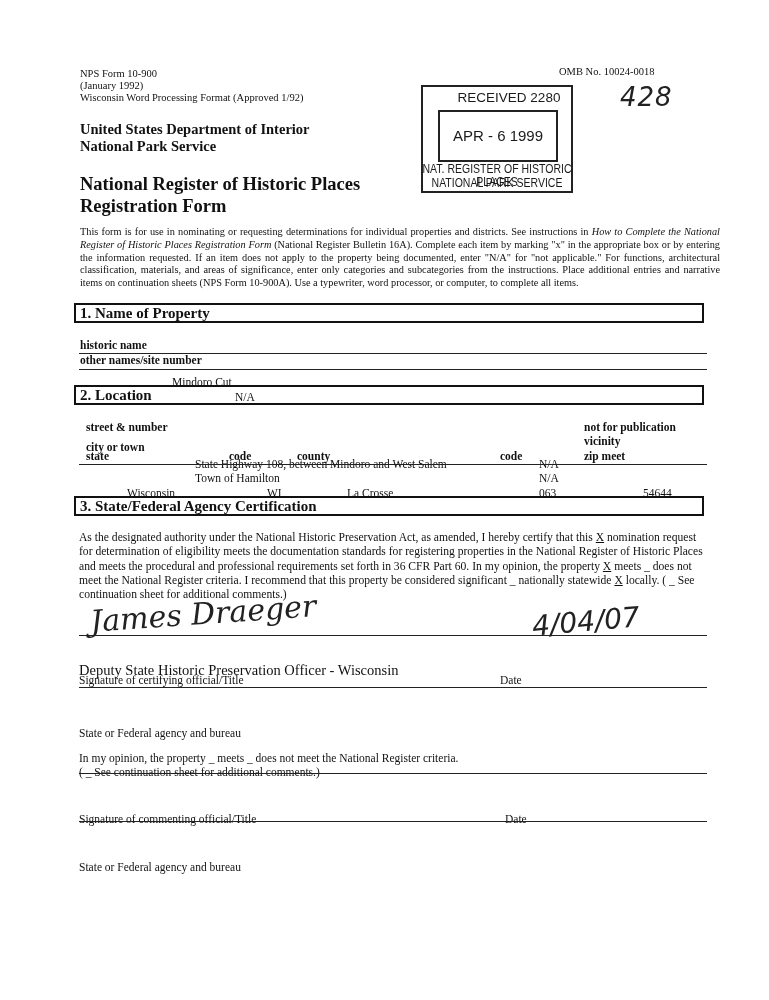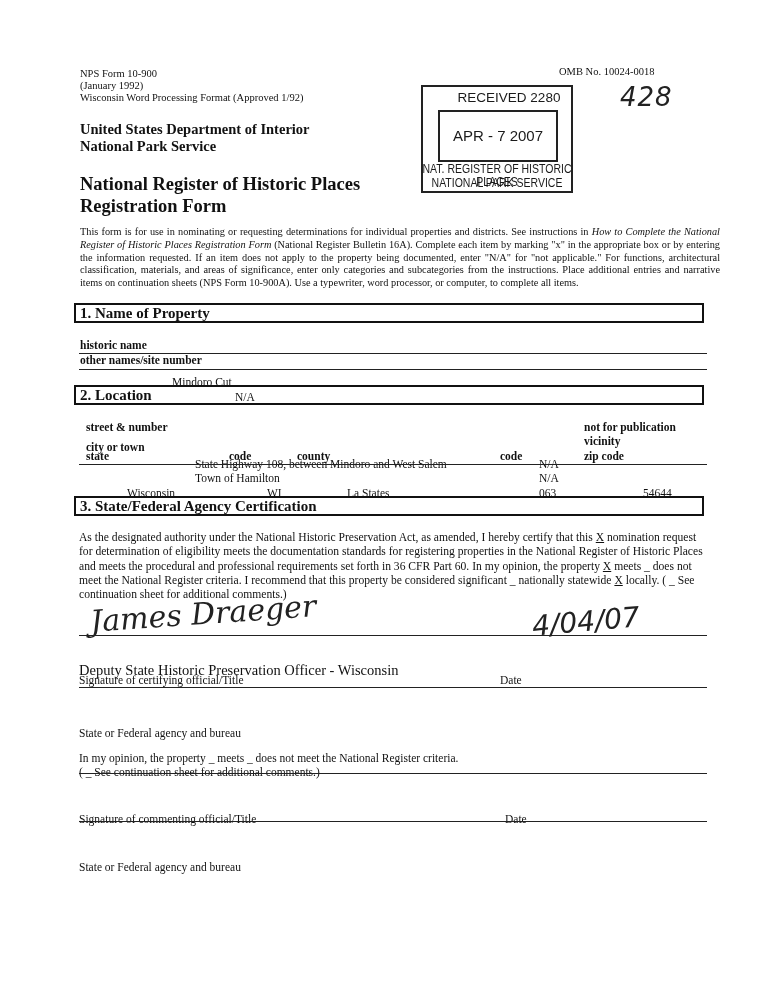--- a/index.html
+++ b/index.html
@@ -38,21 +38,21 @@
 <div class="abs title" style="left:80px;top:173px;text-align:right;">National Register of Historic Places</div>
 <div class="abs title" style="left:80px;top:195px;">Registration Form</div>
 
 <div class="abs small" style="left:559px;top:66px;">OMB No. 10024-0018</div>
 <div class="abs hand" style="left:620px;top:82px;font-size:26px;letter-spacing:1px;">428</div>
 
 <div>
   <div class="stamp-outer"></div>
   <div class="stamp-inner"></div>
   <div class="abs stamp-txt" style="left:421px;top:90px;width:176px;text-align:center;font-size:13.5px;">RECEIVED 2280</div>
-  <div class="abs stamp-txt" style="left:438px;top:127px;width:120px;text-align:center;font-size:15px;">APR - 7 2007</div>
+  <div class="abs stamp-txt" style="left:438px;top:127px;width:120px;text-align:center;font-size:15px;">APR - 6 1999</div>
   <div class="abs stamp-txt" style="left:421px;top:163px;width:152px;text-align:center;font-size:10.5px;transform:scaleY(1.15);">NAT. REGISTER OF HISTORIC PLACES</div>
   <div class="abs stamp-txt" style="left:421px;top:176px;width:152px;text-align:center;font-size:10.5px;transform:scaleY(1.15);">NATIONAL PARK SERVICE</div>
 </div>
 
 <div class="abs instr" style="left:80px;top:226px;"><span>This form is for use in nominating or requesting determinations for individual properties and districts.  See instructions in </span><i>How to Complete the National Register of Historic Places Registration Form</i><span> (National Register Bulletin 16A).  Complete each item by marking "x" in the appropriate box or by entering the information requested.  If an item does not apply to the property being documented, enter "N/A" for "not applicable."  For functions, architectural classification, materials, and areas of significance, enter only categories and subcategories from the instructions.  Place additional entries and narrative items on continuation sheets (NPS Form 10-900A).  Use a typewriter, word processor, or computer, to complete all items.</span></div>
 
 <div class="sec-box" style="top:303px;">1.  Name of Property</div>
 <div class="abs lbl-b" style="left:80px;top:339px;">historic name</div>
 <div class="abs val" style="left:172px;top:339px;">Mindoro Cut</div>
 <div class="rule" style="top:353px;"></div>
@@ -69,24 +69,24 @@
 <div class="abs lbl-b" style="left:86px;top:441px;">city or town</div>
 <div class="abs val" style="left:195px;top:435px;">Town of Hamilton</div>
 <div class="abs val" style="left:539px;top:435px;">N/A</div>
 <div class="abs lbl-b" style="left:584px;top:435px;">vicinity</div>
 
 <div class="abs lbl-b" style="left:86px;top:450px;">state</div>
 <div class="abs val" style="left:127px;top:450px;">Wisconsin</div>
 <div class="abs lbl-b" style="left:229px;top:450px;">code</div>
 <div class="abs val" style="left:267px;top:450px;">WI</div>
 <div class="abs lbl-b" style="left:297px;top:450px;">county</div>
-<div class="abs val" style="left:347px;top:450px;">La States</div>
+<div class="abs val" style="left:347px;top:450px;">La Crosse</div>
 <div class="abs lbl-b" style="left:500px;top:450px;">code</div>
 <div class="abs val" style="left:539px;top:450px;">063</div>
-<div class="abs lbl-b" style="left:584px;top:450px;">zip code</div>
+<div class="abs lbl-b" style="left:584px;top:450px;">zip meet</div>
 <div class="abs val" style="left:643px;top:450px;">54644</div>
 <div class="rule" style="top:464px;"></div>
 
 <div class="sec-box" style="top:496px;">3. State/Federal Agency Certification</div>
 
 <div class="abs body-txt" style="left:79px;top:531px;"><span>As the designated authority under the National Historic Preservation Act, as amended, I hereby certify that this </span><span class="u">X</span><span> nomination request for determination of eligibility meets the documentation standards for registering properties in the National Register of Historic Places and meets the procedural and professional requirements set forth in 36 CFR Part 60. In my opinion, the property </span><span class="u">X</span><span> meets _ does not meet the National Register criteria. I recommend that this property be considered significant _ nationally statewide </span><span class="u">X</span><span> locally. ( _ See continuation sheet for additional comments.)</span></div>
 
 <div class="abs hand" style="left:90px;top:596px;font-size:30px;transform:rotate(-4deg);font-family:'DejaVu Serif',serif;font-style:italic;">James Draeger</div>
 <div class="rule" style="top:635px;"></div>
 <div class="abs val" style="left:79px;top:637px;">Signature of certifying official/Title</div>

